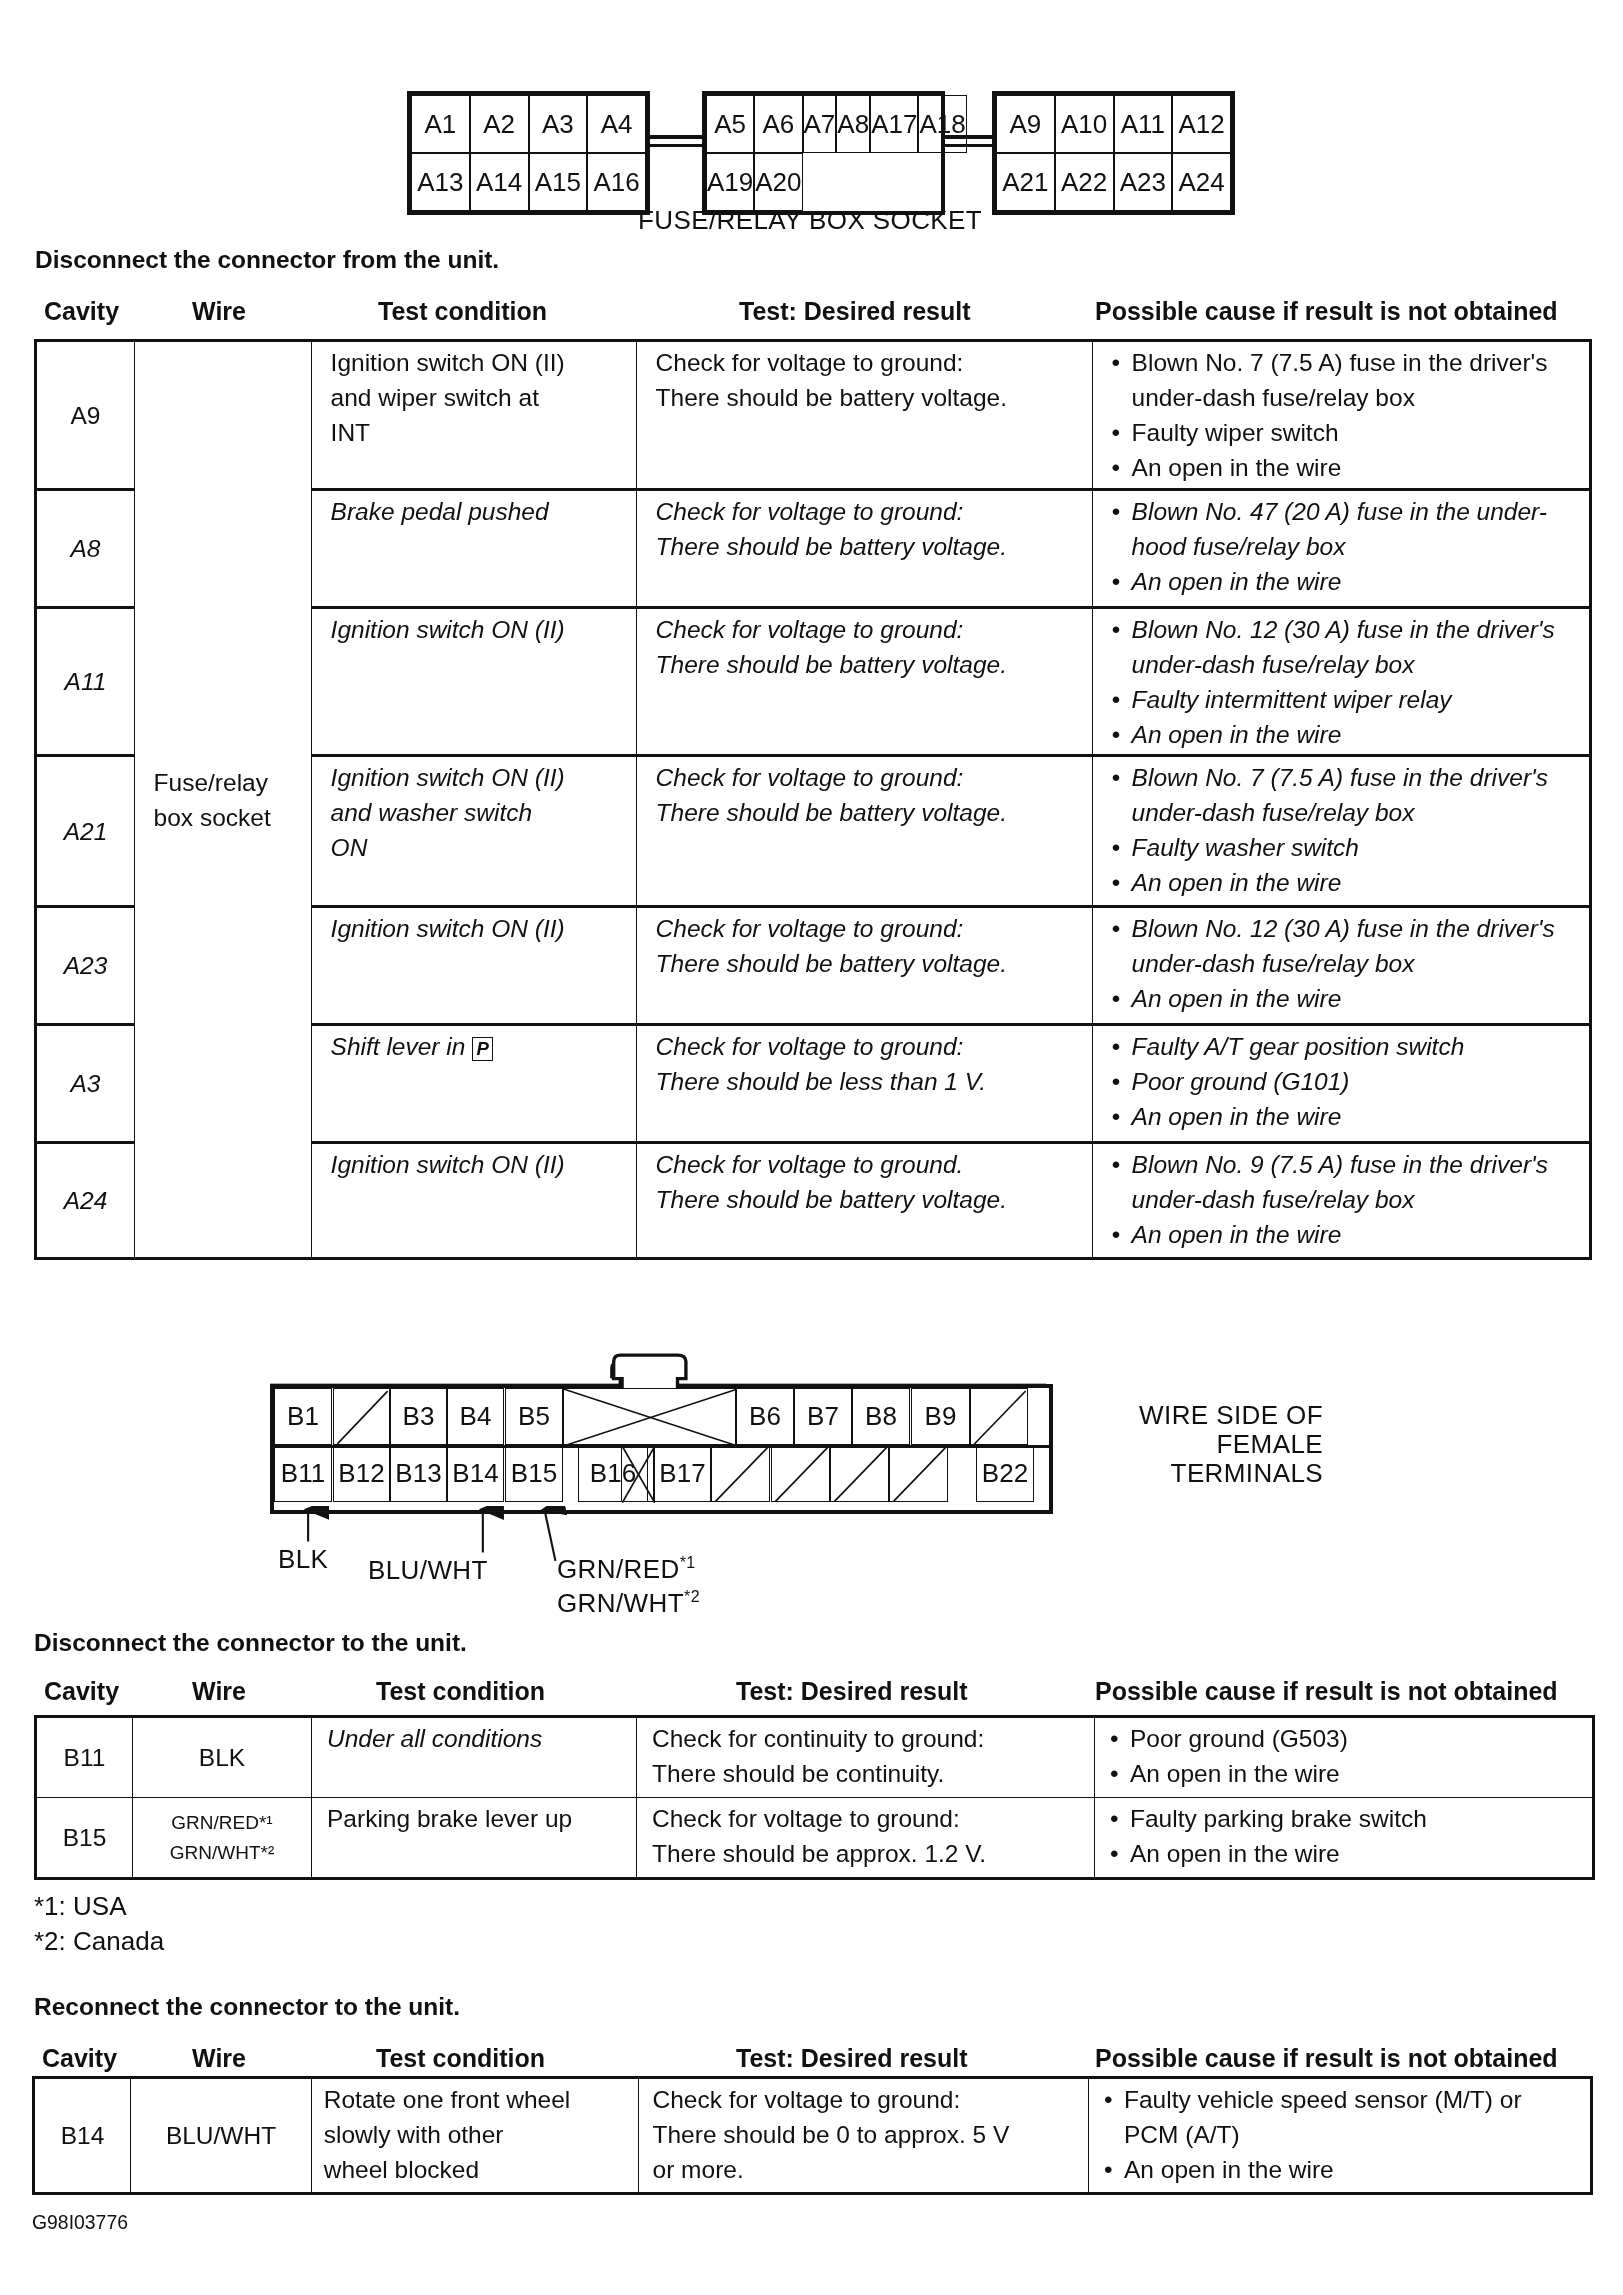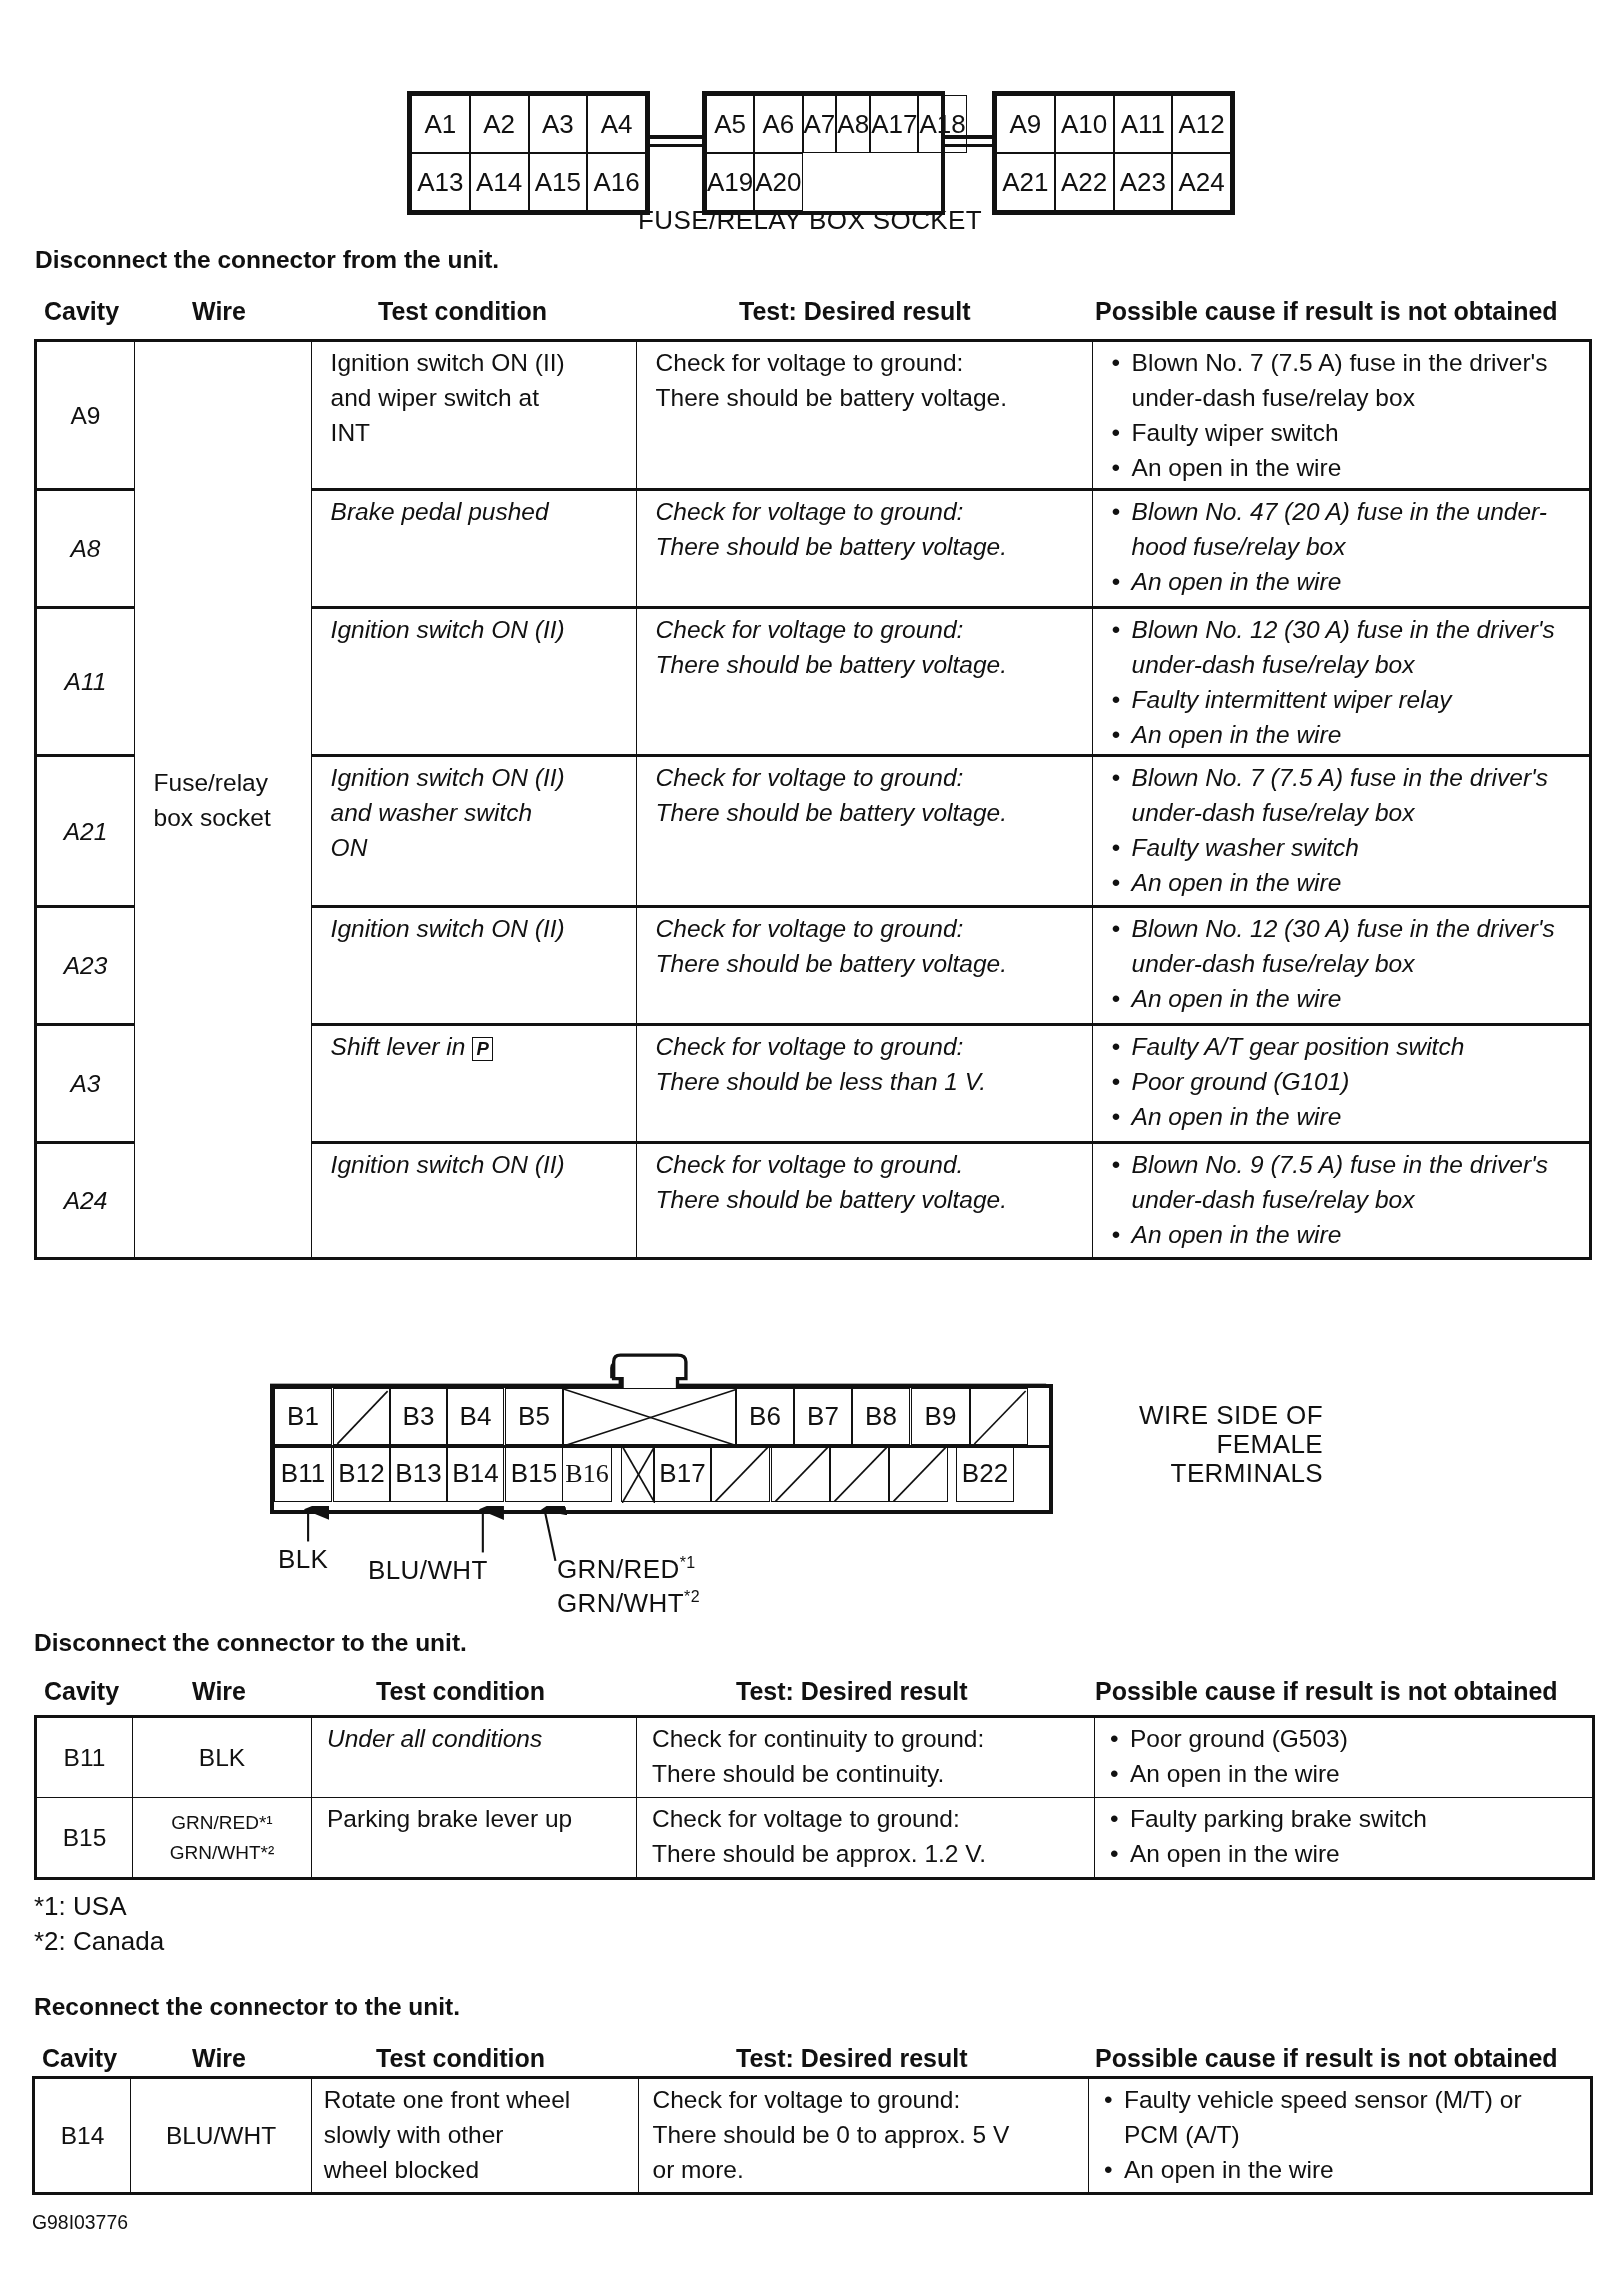--- a/index.html
+++ b/index.html
@@ -297,21 +297,21 @@
     <div class="bcell" style="left: 970px; top: 1388px; width: 58px; height: 57px;">
       <svg width="58" height="57" style="position:absolute;left:0;top:0" viewBox="0 0 69 67">
         <line x1="4" y1="65" x2="65" y2="2" stroke="#111" stroke-width="2"></line>
       </svg>
     </div>
     <div class="bcell" style="left: 274px; top: 1445px; width: 58px; height: 57px;">B11</div>
     <div class="bcell" style="left: 333px; top: 1445px; width: 57px; height: 57px;">B12</div>
     <div class="bcell" style="left: 390px; top: 1445px; width: 57px; height: 57px;">B13</div>
     <div class="bcell" style="left: 447px; top: 1445px; width: 57px; height: 57px;">B14</div>
     <div class="bcell" style="left: 505px; top: 1445px; width: 58px; height: 57px;">B15</div>
-    <div class="bcell" style="left: 562px; top: 1445px; width: 50px; height: 57px; font-family: Liberation Serif, serif;">B16</div>
+    <div class="bcell" style="left: 578px; top: 1445px; width: 70px; height: 57px;">B16</div>
     <div class="bcell" style="left: 621px; top: 1445px; width: 33px; height: 57px;">
       <svg width="33" height="57" style="position:absolute;left:0;top:0" viewBox="0 0 39 68">
         <line x1="0" y1="0" x2="39" y2="68" stroke="#111" stroke-width="2"></line>
         <line x1="0" y1="68" x2="39" y2="0" stroke="#111" stroke-width="2"></line>
       </svg>
     </div>
     <div class="bcell" style="left: 654px; top: 1445px; width: 57px; height: 57px;">B17</div>
     <div class="bcell" style="left: 711px; top: 1445px; width: 59px; height: 57px;">
       <svg width="59" height="57" style="position:absolute;left:0;top:0" viewBox="0 0 70 68">
         <line x1="4" y1="66" x2="66" y2="2" stroke="#111" stroke-width="2"></line>
@@ -325,21 +325,21 @@
     <div class="bcell" style="left: 830px; top: 1445px; width: 59px; height: 57px;">
       <svg width="59" height="57" style="position:absolute;left:0;top:0" viewBox="0 0 70 68">
         <line x1="4" y1="66" x2="66" y2="2" stroke="#111" stroke-width="2"></line>
       </svg>
     </div>
     <div class="bcell" style="left: 889px; top: 1445px; width: 59px; height: 57px;">
       <svg width="59" height="57" style="position:absolute;left:0;top:0" viewBox="0 0 70 68">
         <line x1="4" y1="66" x2="66" y2="2" stroke="#111" stroke-width="2"></line>
       </svg>
     </div>
-    <div class="bcell" style="left: 956px; top: 1445px; width: 58px; height: 57px;">B22</div>
+    <div class="bcell" style="left: 976px; top: 1445px; width: 58px; height: 57px;">B22</div>
   </div>
 
 <div class="abs diag-label" style="left:1070px;top:1401px;text-align:right;width:253px;line-height:29px;">
   <div>WIRE SIDE OF</div>
   <div>FEMALE TERMINALS</div>
 </div>
 
 <svg class="abs" style="left:287px;top:1506px;" width="287" height="76" viewBox="0 0 340 90">
   <defs>
       <marker id="ah" markerWidth="10" markerHeight="12" refX="5" refY="2" orient="auto">

